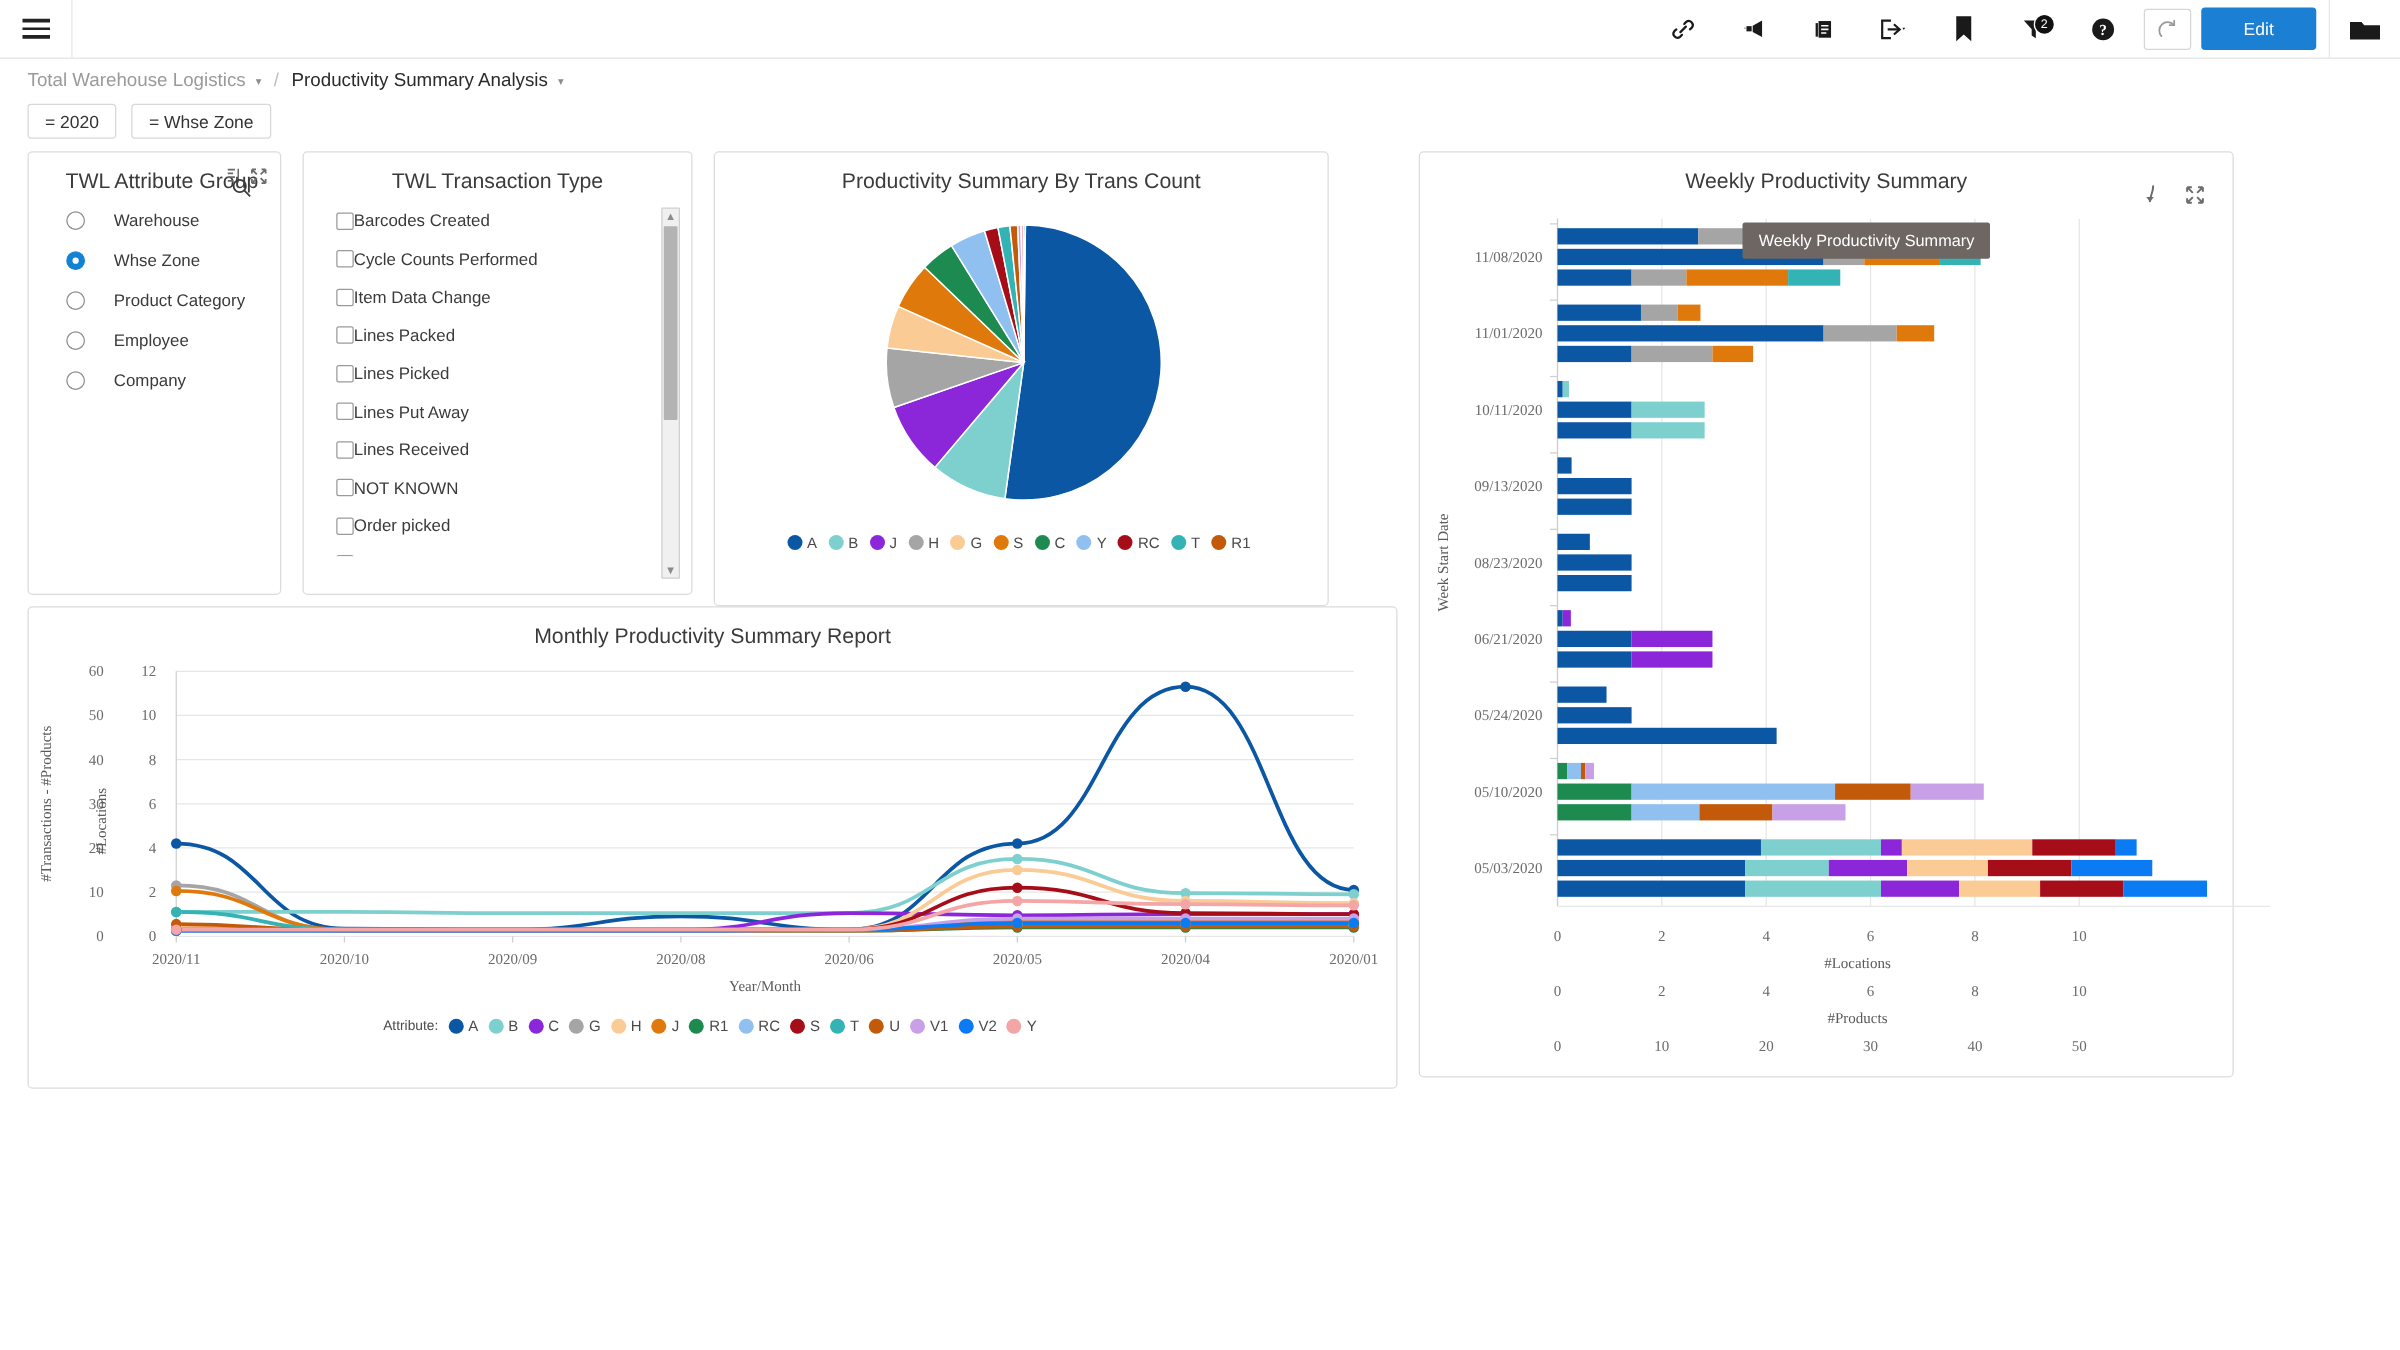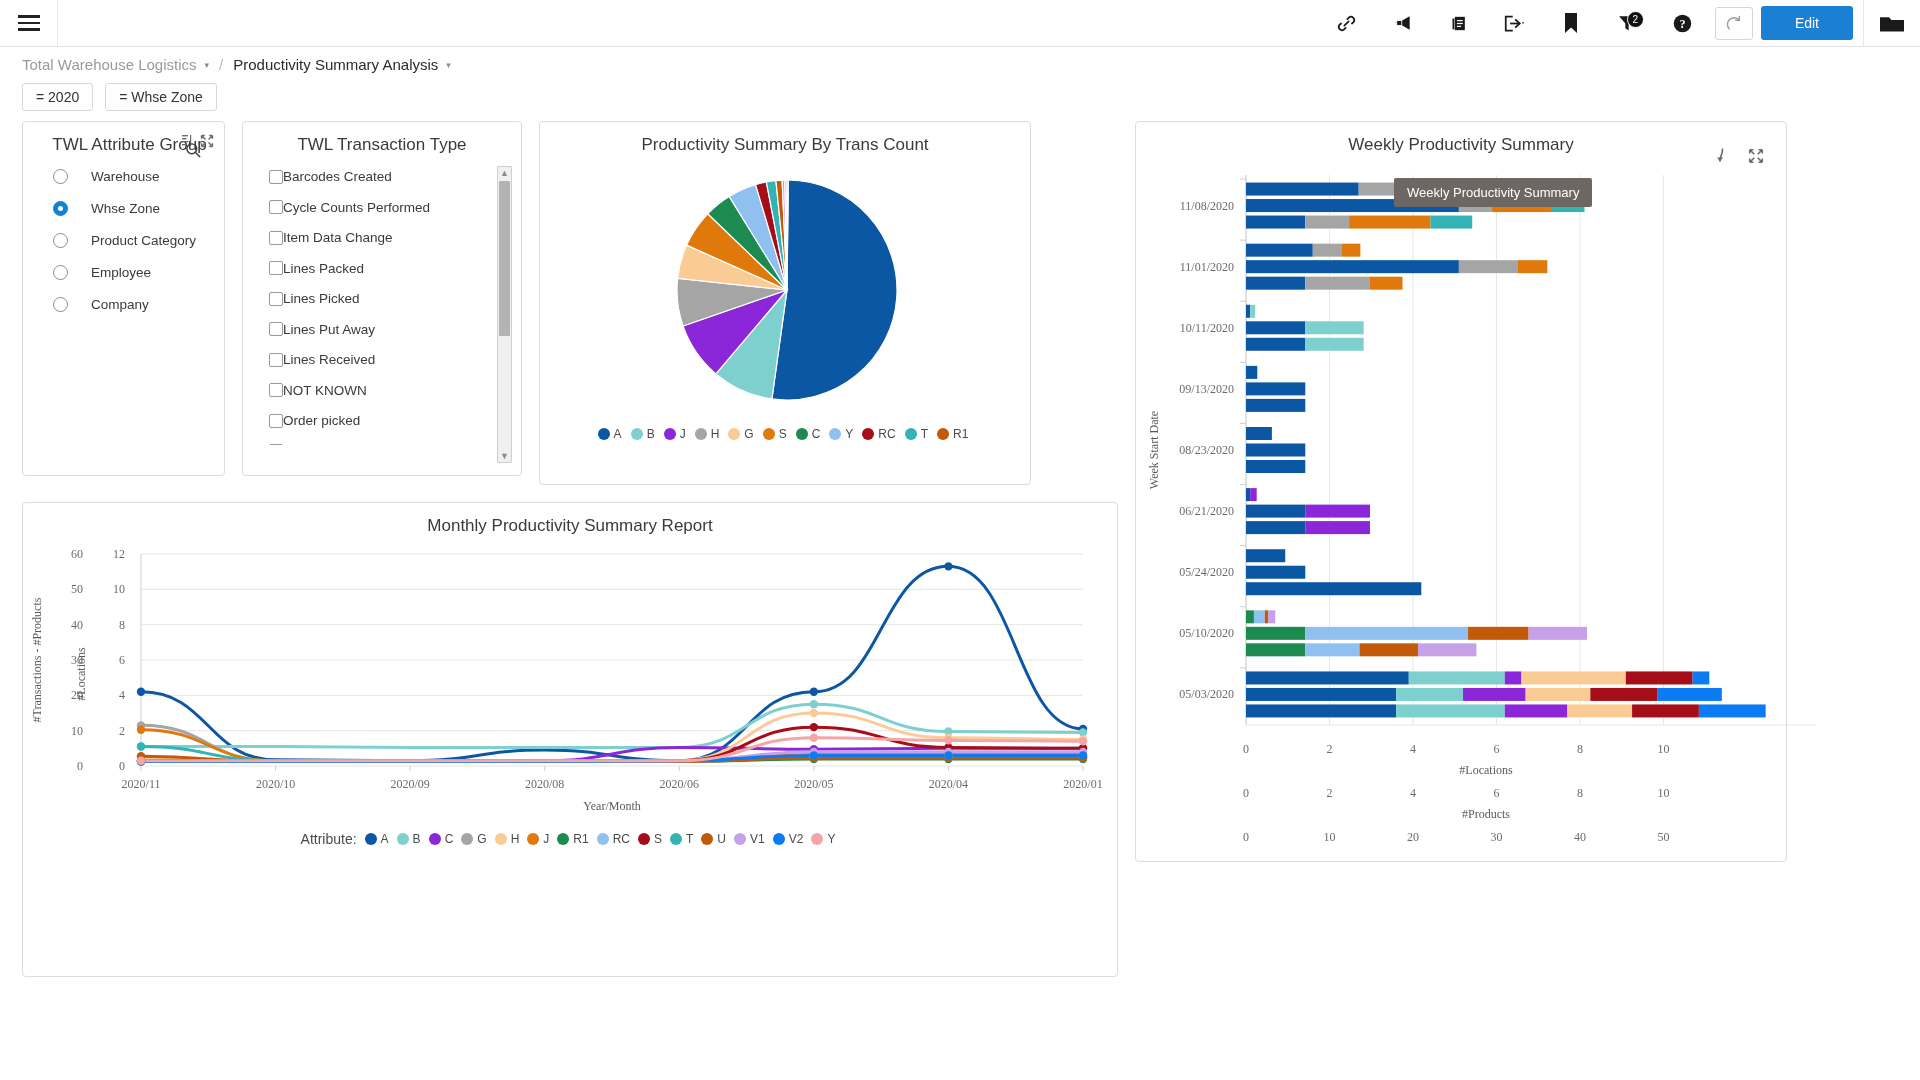--- a/index.html
+++ b/index.html
@@ -99,21 +99,21 @@
     display: flex; align-items: center; justify-content: center; flex: none;
   }
   .radio.on { border-color: #1283d4; background: #1283d4; }
   .radio.on::after { content:''; width: 5px; height: 5px; border-radius: 50%; background: #fff; }
   .radio-label { font-size: 13.5px; color: #3a3a3a; }
   .search-overlay {
     position: absolute; left: 162px; top: 20px; color: #555; cursor: pointer;
   }
 
   
-  #trans-panel { width: 280px; height: 355px; }
+  #trans-panel { width: 312px; height: 355px; }
   .chk-list { padding: 14px 0 0 26px; height: 290px; overflow: hidden; }
   .chk-item { display: flex; align-items: center; gap: 0; margin-bottom: 15.5px; cursor: pointer; }
   .chk {
     width: 14px; height: 14px; border: 1.5px solid #9a9a9a; border-radius: 2px;
     background: #fff; flex: none;
   }
   .chk-label { font-size: 13.5px; color: #3a3a3a; white-space: nowrap; }
   .vscroll {
     position: absolute; right: 9px; top: 44px; width: 15px; bottom: 12px;
     background: #f0f0f0; border: 1px solid #cfcfcf; border-radius: 1px;
@@ -135,26 +135,26 @@
 
   
   #weekly-panel { width: 652px; height: 741px; }
   .tooltip {
     position: absolute; background: #6d6662; color: #fff;
     padding: 7px 13px; font-size: 13px; border-radius: 2px;
     left: 258px; top: 56px; white-space: nowrap; z-index: 10;
   }
 
   
-  #monthly-panel { width: 1096px; height: 475px; margin-top: 17px; }
+  #monthly-panel { width: 1096px; height: 386px; }
   .line-legend {
     display: flex; justify-content: center; align-items: center;
     gap: 4px; margin-top: 2px; flex-wrap: wrap;
   }
-  .legend-prefix { font-size: 14px; color: #4a4a4a; margin-right: 4px; }
+  .legend-prefix { font-size: 11px; color: #4a4a4a; margin-right: 4px; }
 
   svg text { font-family: "Liberation Serif", serif; }
   .axis-txt { font-size: 12px; fill: #6b6b6b; }
   .axis-title { font-size: 12px; fill: #5a5a5a; }
   .grid-line { stroke: #e6e6e6; stroke-width: 1; }
   .axis-line { stroke: #cfcfcf; stroke-width: 1; }
 </style>
 </head>
 <body>
 

